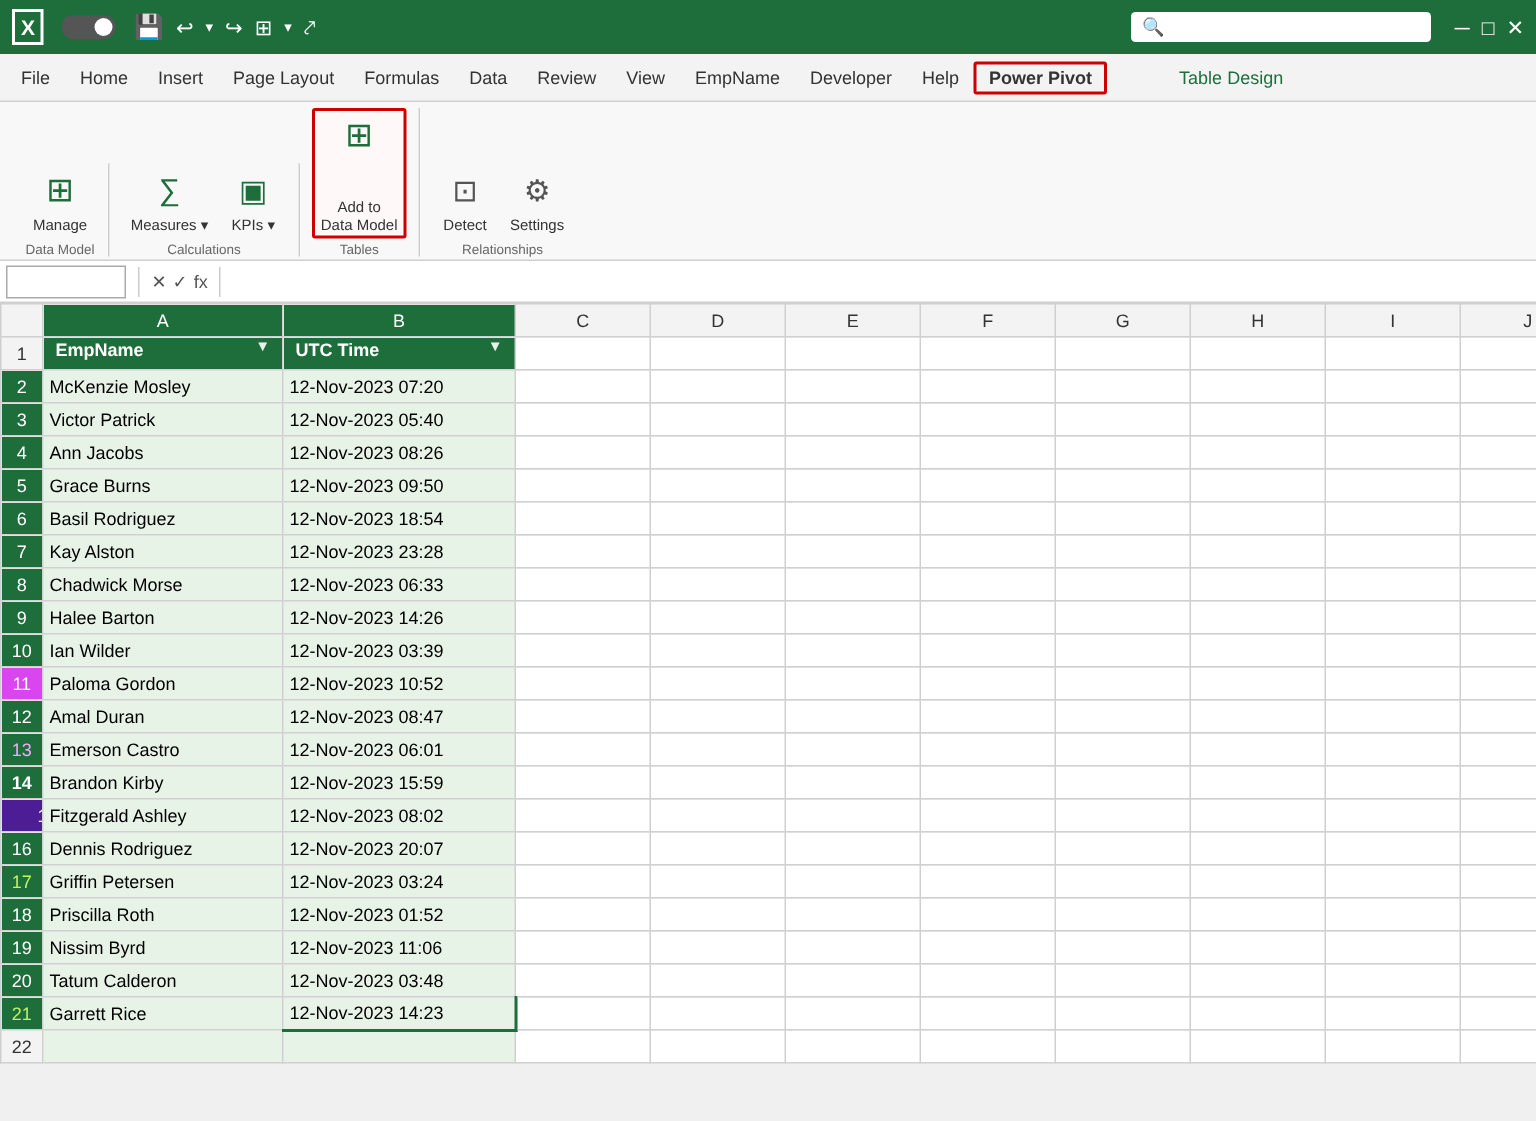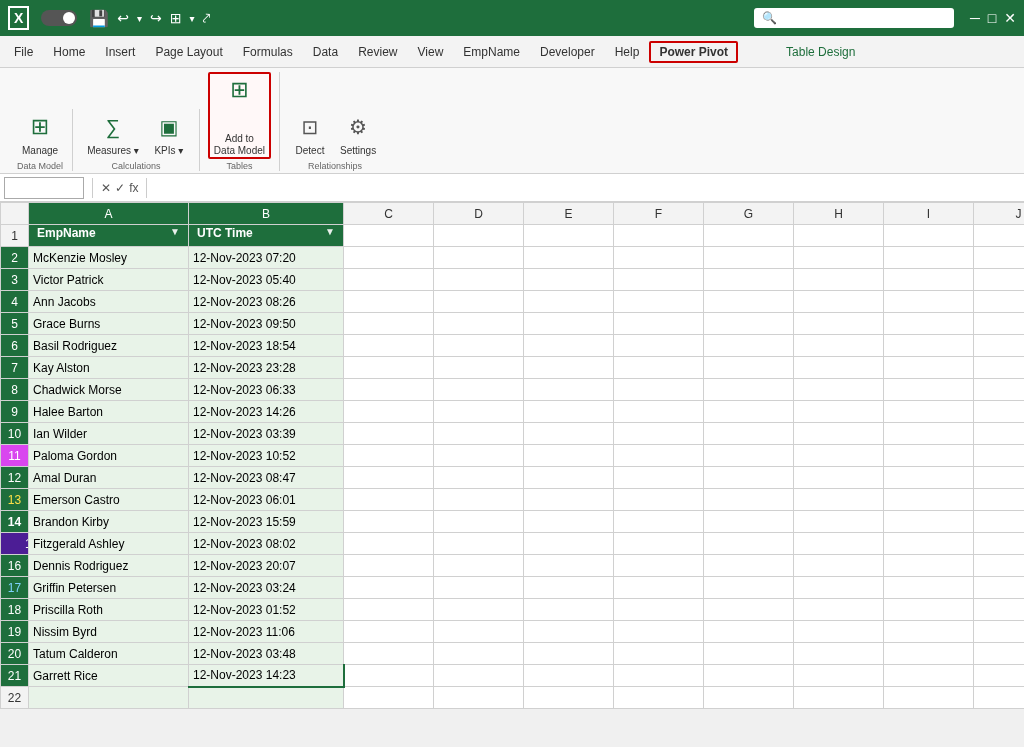--- a/index.html
+++ b/index.html
@@ -538,21 +538,21 @@
             <td class="data-cell"></td>
             <td class="data-cell"></td>
             <td class="data-cell"></td>
             <td class="data-cell"></td>
             <td class="data-cell"></td>
             <td class="data-cell"></td>
             <td class="data-cell"></td>
             <td class="data-cell"></td>
           </tr>
           <tr>
-            <td class="row-header" style="background: rgb(30, 110, 60); color: #fde047; margin-left: 48px;">13</td>
+            <td class="row-header" style="background: rgb(30, 110, 60); color: #f0abfc; margin-left: 48px;">13</td>
             <td class="data-cell table-data-a">Emerson Castro</td>
             <td class="data-cell table-data-b">12-Nov-2023 06:01</td>
             <td class="data-cell"></td>
             <td class="data-cell"></td>
             <td class="data-cell"></td>
             <td class="data-cell"></td>
             <td class="data-cell"></td>
             <td class="data-cell"></td>
             <td class="data-cell"></td>
             <td class="data-cell"></td>
@@ -590,21 +590,21 @@
             <td class="data-cell"></td>
             <td class="data-cell"></td>
             <td class="data-cell"></td>
             <td class="data-cell"></td>
             <td class="data-cell"></td>
             <td class="data-cell"></td>
             <td class="data-cell"></td>
             <td class="data-cell"></td>
           </tr>
           <tr>
-            <td class="row-header" style="background: rgb(30, 110, 60); color: #7dd3fc; margin-left: 19px;">17</td>
+            <td class="row-header" style="background: rgb(30, 110, 60); color: #bef264; margin-left: 19px;">17</td>
             <td class="data-cell table-data-a">Griffin Petersen</td>
             <td class="data-cell table-data-b">12-Nov-2023 03:24</td>
             <td class="data-cell"></td>
             <td class="data-cell"></td>
             <td class="data-cell"></td>
             <td class="data-cell"></td>
             <td class="data-cell"></td>
             <td class="data-cell"></td>
             <td class="data-cell"></td>
             <td class="data-cell"></td>
@@ -642,21 +642,21 @@
             <td class="data-cell"></td>
             <td class="data-cell"></td>
             <td class="data-cell"></td>
             <td class="data-cell"></td>
             <td class="data-cell"></td>
             <td class="data-cell"></td>
             <td class="data-cell"></td>
             <td class="data-cell"></td>
           </tr>
           <tr>
-            <td class="row-header" style="background: rgb(30, 110, 60); color: #ffffff;">21</td>
+            <td class="row-header" style="background: rgb(30, 110, 60); color: #bef264;">21</td>
             <td class="data-cell table-data-a">Garrett Rice</td>
             <td class="data-cell table-data-b" style="border-bottom: 2px solid rgb(30, 110, 60); border-right: 2px solid rgb(30, 110, 60);">12-Nov-2023 14:23</td>
             <td class="data-cell"></td>
             <td class="data-cell"></td>
             <td class="data-cell"></td>
             <td class="data-cell"></td>
             <td class="data-cell"></td>
             <td class="data-cell"></td>
             <td class="data-cell"></td>
             <td class="data-cell"></td>

